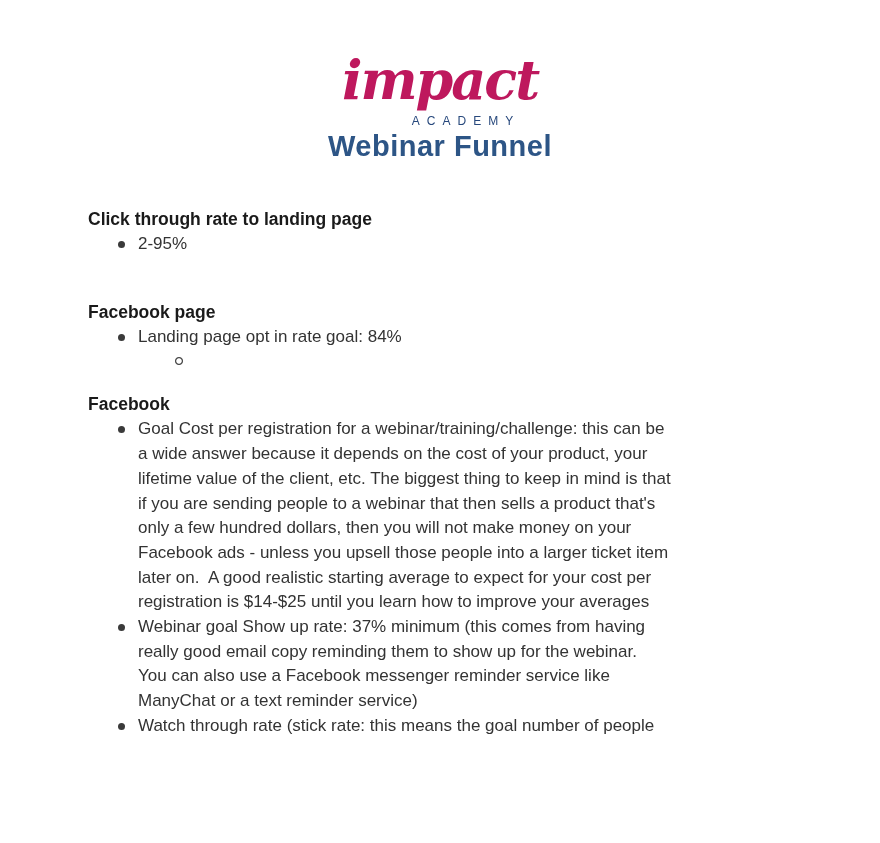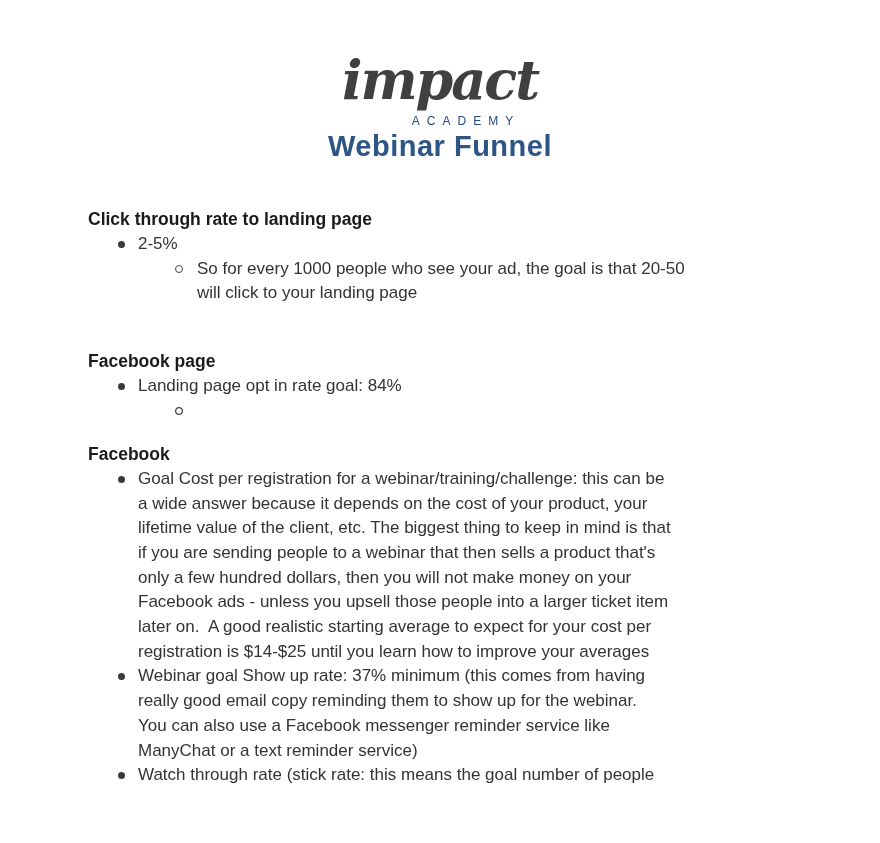--- a/index.html
+++ b/index.html
@@ -25,21 +25,21 @@
     padding-top: 48px;
     text-align: center;
   }
   .logo-script {
     font-family: "DejaVu Serif", serif;
     font-style: italic;
     font-weight: 700;
     font-size: 54px;
     line-height: 64px;
     letter-spacing: -2px;
-    color: #404040;
+    color: #be185d;
   }
   .logo-sub {
     font-size: 12px;
     line-height: 14px;
     letter-spacing: 7px;
     font-weight: 500;
     color: #27487c;
     margin-top: 2px;
     transform: translateX(26px);
   }
@@ -111,26 +111,21 @@
     <div class="logo-sub">ACADEMY</div>
   </div>
 
   <div class="doc-title">Webinar Funnel</div>
 
   <div class="doc-body">
       <section class="doc-section">
         <h2 class="sec-heading">Click through rate to landing page</h2>
         <div class="li lvl1">
           <span class="marker dot"></span>
-          <div class="li-text">2-5%</div>
-        </div>
-        <div class="li lvl2">
-          <span class="marker circ"></span>
-          <div class="li-text">So for every 1000 people who see your ad, the goal is that 20-50
-will click to your landing page</div>
+          <div class="li-text">2-95%</div>
         </div>
       </section>
       <section class="doc-section">
         <h2 class="sec-heading">Facebook page</h2>
         <div class="li lvl1">
           <span class="marker dot"></span>
           <div class="li-text">Landing page opt in rate goal: 84%</div>
         </div>
         <div class="li lvl2">
           <span class="marker circ"></span>

